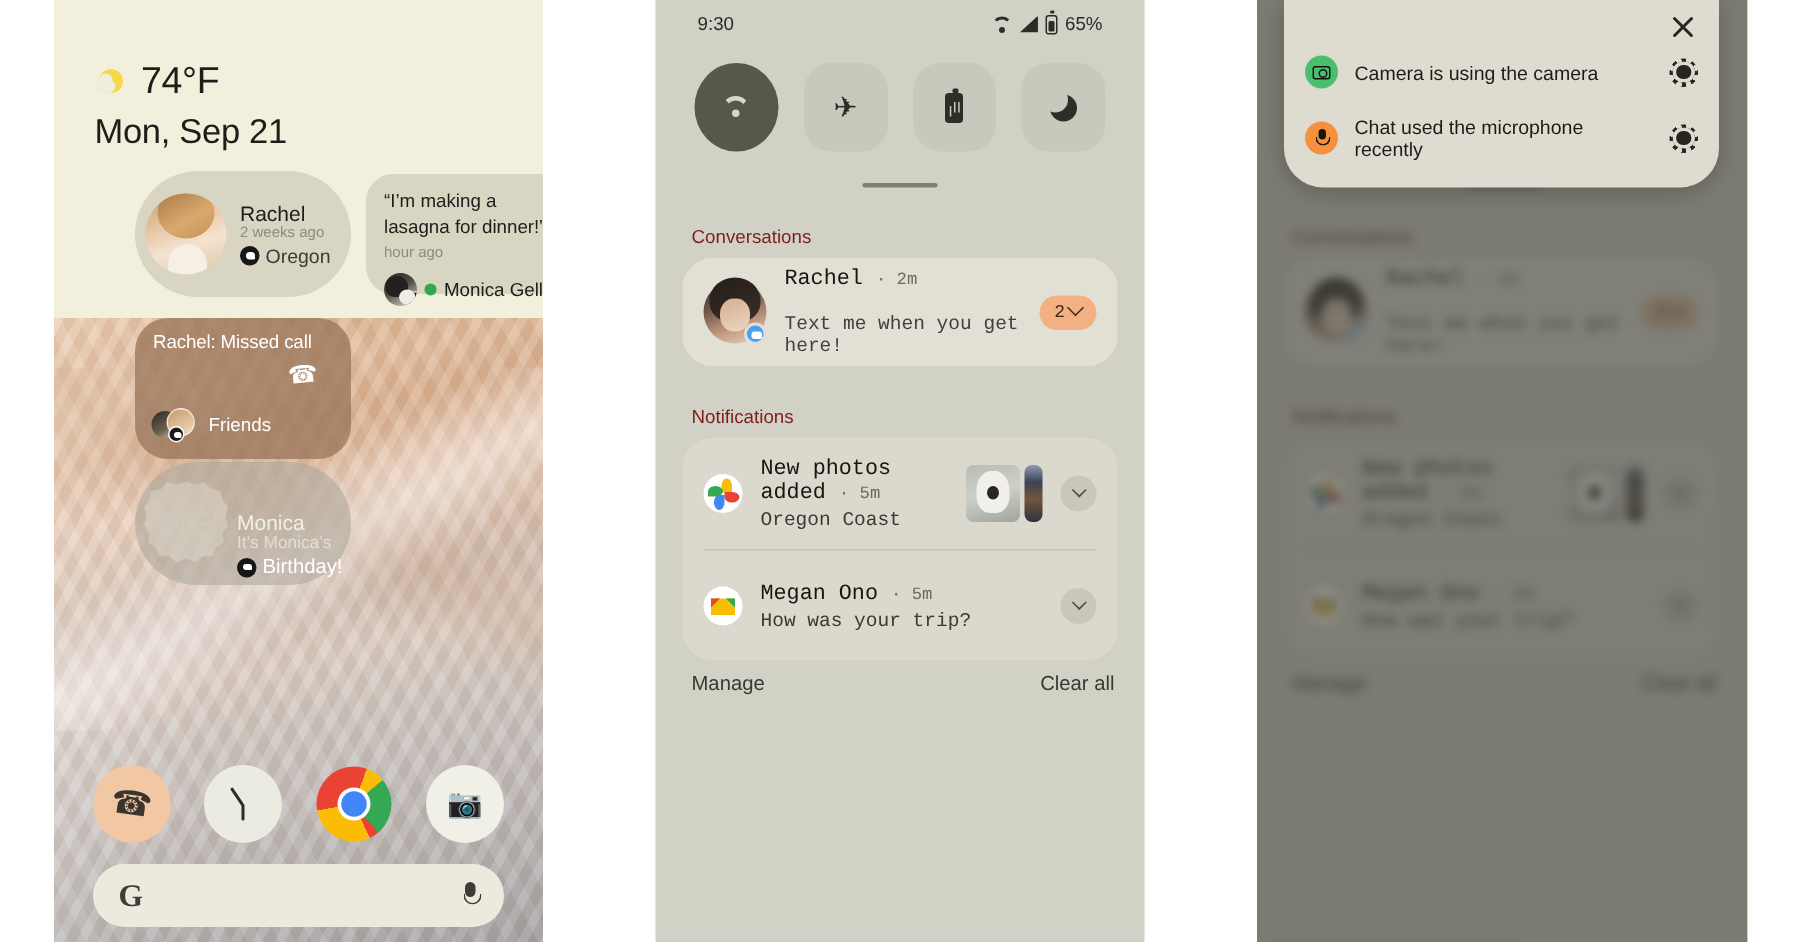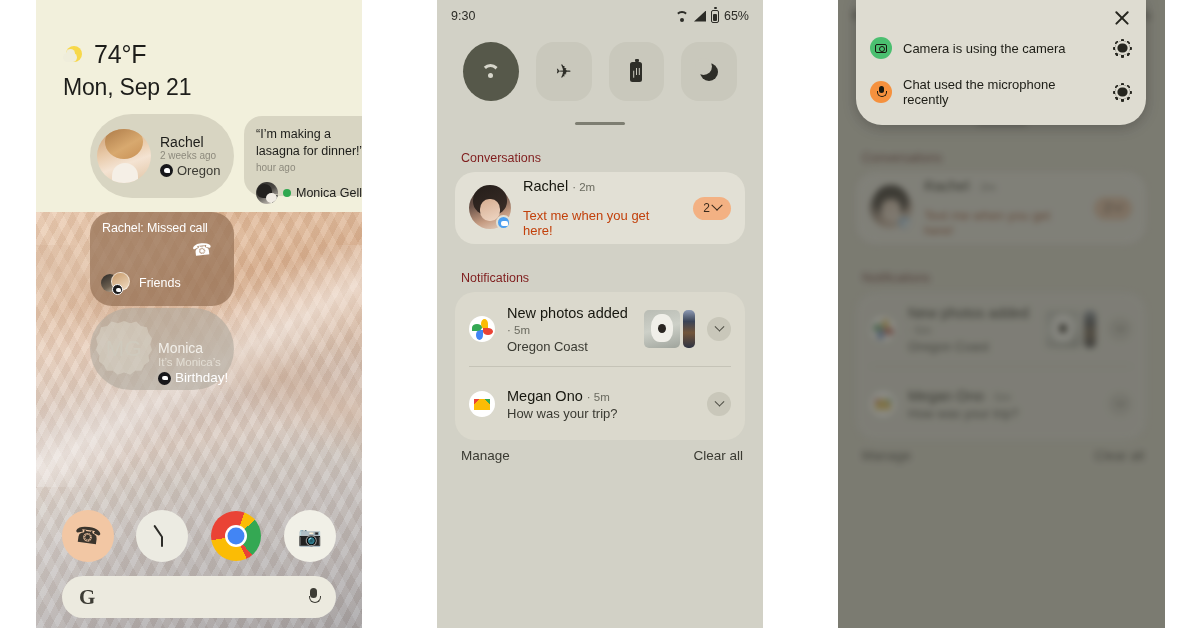--- a/index.html
+++ b/index.html
@@ -205,21 +205,21 @@
     border-radius:4px; background:#3d3c35;
   }
   .mic-ic:after {
     content:""; position:absolute; left:0.5px; top:8px; width:10px; height:6px;
     border:1.6px solid #3d3c35; border-top:none; border-radius:0 0 6px 6px;
   }
 
   
   .statusbar {
     position:absolute; top:0; left:0; width:100%; height:32px;
-    display:flex; align-items:center; justify-content:space-between; padding:0 14px;
+    display:flex; align-items:center; justify-content:space-between; padding:0 28px;
     font-size:12.5px; color:#2c2c27;
   }
   .sb-right { display:flex; align-items:center; gap:5px; }
   .ic-wifi { width:14px; height:11px; position:relative; }
   .ic-wifi:before {
     content:""; position:absolute; left:0; top:0; width:14px; height:14px;
     border:2.6px solid #2c2c27; border-radius:50%;
     clip-path: polygon(0 0,100% 0,50% 55%); box-sizing:border-box;
   }
   .ic-wifi:after {
@@ -250,21 +250,21 @@
   .ic-batt2:after { content:""; position:absolute; left:3.5px; top:4px; width:1.6px; height:7px; background:#c9c8bc; box-shadow:-2.8px 2.7px 0 0 #c9c8bc, 2.8px 0 0 0 #c9c8bc; }
   .ic-moon { width:18px; height:18px; border-radius:50%; background:#2e2e28; position:relative; }
   .ic-moon:before { content:""; position:absolute; left:-5px; top:-5px; width:17px; height:17px; border-radius:50%; background:#c9c8bc; }
 
   .grabber { position:absolute; top:122px; left:50%; transform:translateX(-50%); width:50px; height:2.5px; border-radius:2px; background:#7e7e72; }
 
   .sec-hd { position:absolute; left:24px; font-size:12.5px; color:#7f1d1d; }
   #hd-conversations { top:151px; }
   #hd-notifications { top:271px; }
 
-  .card { position:absolute; left:18px; width:290px; background:#e0deD3; border-radius:20px; }
+  .card { position:absolute; left:18px; width:290px; background:#e0deD3; border-radius:20px;font-family:Liberation Mono, monospace; }
   #card-rachel { top:172px; height:72px; background:#e2e0d5; }
   #card-notifs { top:292px; height:148px; background:#dbd9cd; }
 
   .conv-row { display:flex; align-items:center; height:72px; padding:0 14px; gap:12px; }
   .av-conv {
     width:42px; height:42px; border-radius:50%; position:relative; flex:none; overflow:visible;
     background:linear-gradient(160deg,#3a2f2a 0%,#6a5248 35%,#c59b81 70%,#e8d6c6 100%);
   }
   .av-conv:before {
     content:""; position:absolute; left:4px; top:-2px; width:34px; height:30px; border-radius:50% 50% 44% 44%;
@@ -278,21 +278,21 @@
     position:absolute; left:27px; bottom:-1px; width:15px; height:15px; border-radius:50%;
     background:#4b9ff0; border:2px solid #e2e0d5; z-index:3;
   }
   .badge-app:before {
     content:""; position:absolute; left:3px; top:4px; width:7px; height:5px;
     border-radius:2px 2px 1px 2px; background:#fff;
   }
   .conv-txt { flex:1; }
   .conv-l1 { font-size:14.5px; color:#17170f; font-weight:500; }
   .conv-l1 .tm { font-size:11.5px; color:#6a6a5f; font-weight:400; }
-  .conv-l2 { font-size:13px; color:#c2410c; margin-top:14px; }
+  .conv-l2 { font-size:13px; color:#404040; margin-top:14px; }
   .pill-count {
     width:38px; height:23px; border-radius:12px; background:#f3b183;
     display:flex; align-items:center; justify-content:center; gap:3px; flex:none;
     font-size:12px; color:#3a2a1c;
   }
   .chev { width:8px; height:8px; border-right:1.8px solid currentColor; border-bottom:1.8px solid currentColor;
     transform:rotate(45deg) translate(-2px,-2px); }
 
   .notif-row { display:flex; align-items:center; height:74px; padding:0 14px; gap:12px; }
   .notif-div { height:1px; background:rgba(120,118,104,.22); margin:0 14px; }

